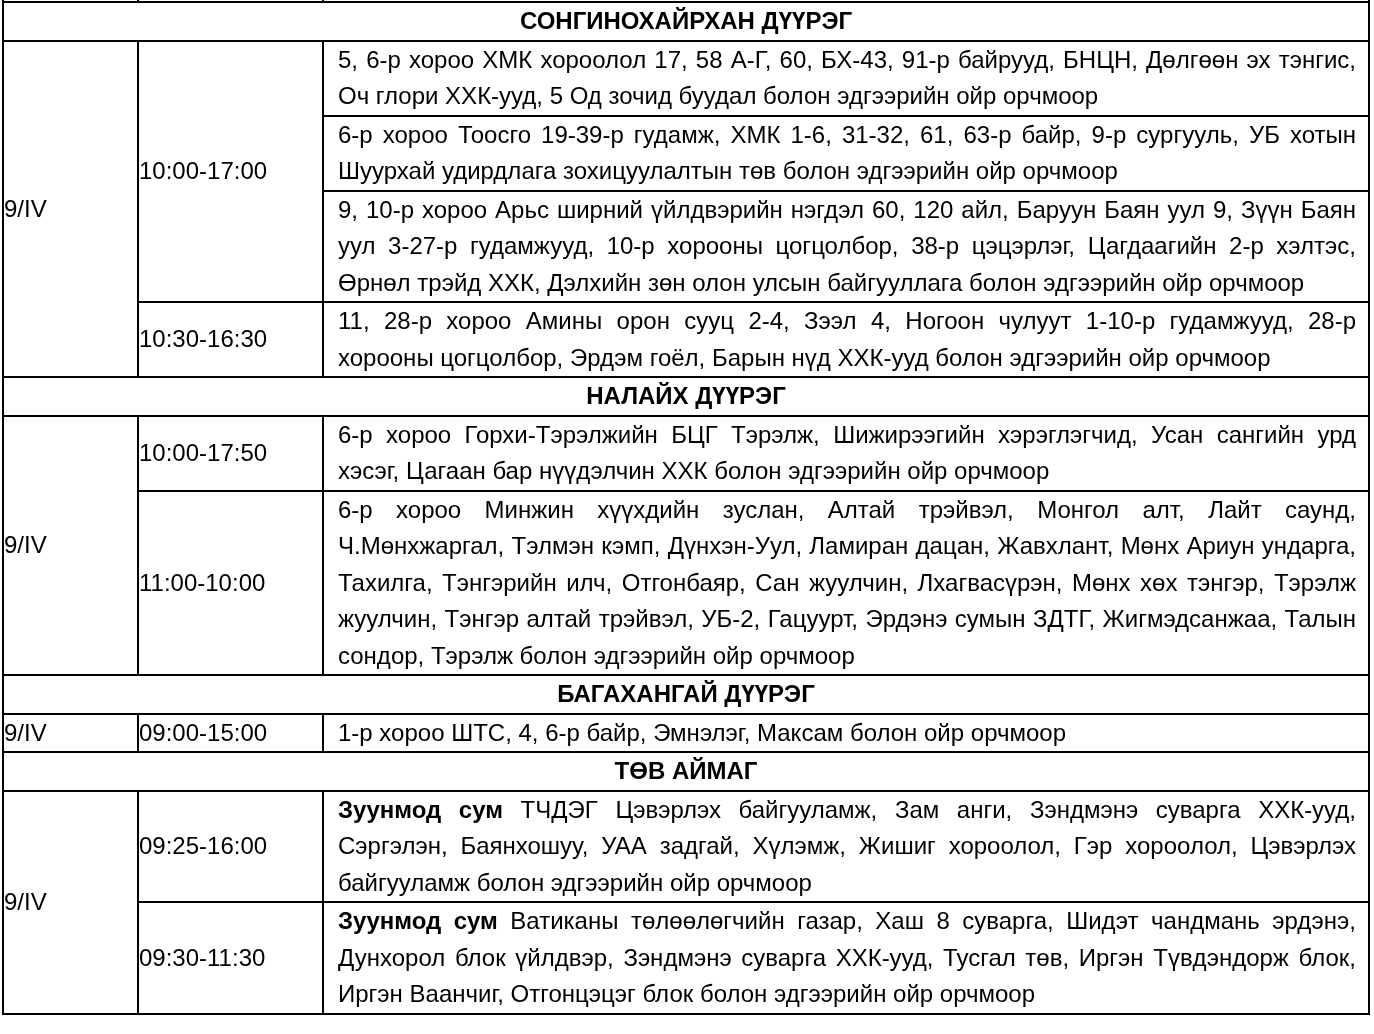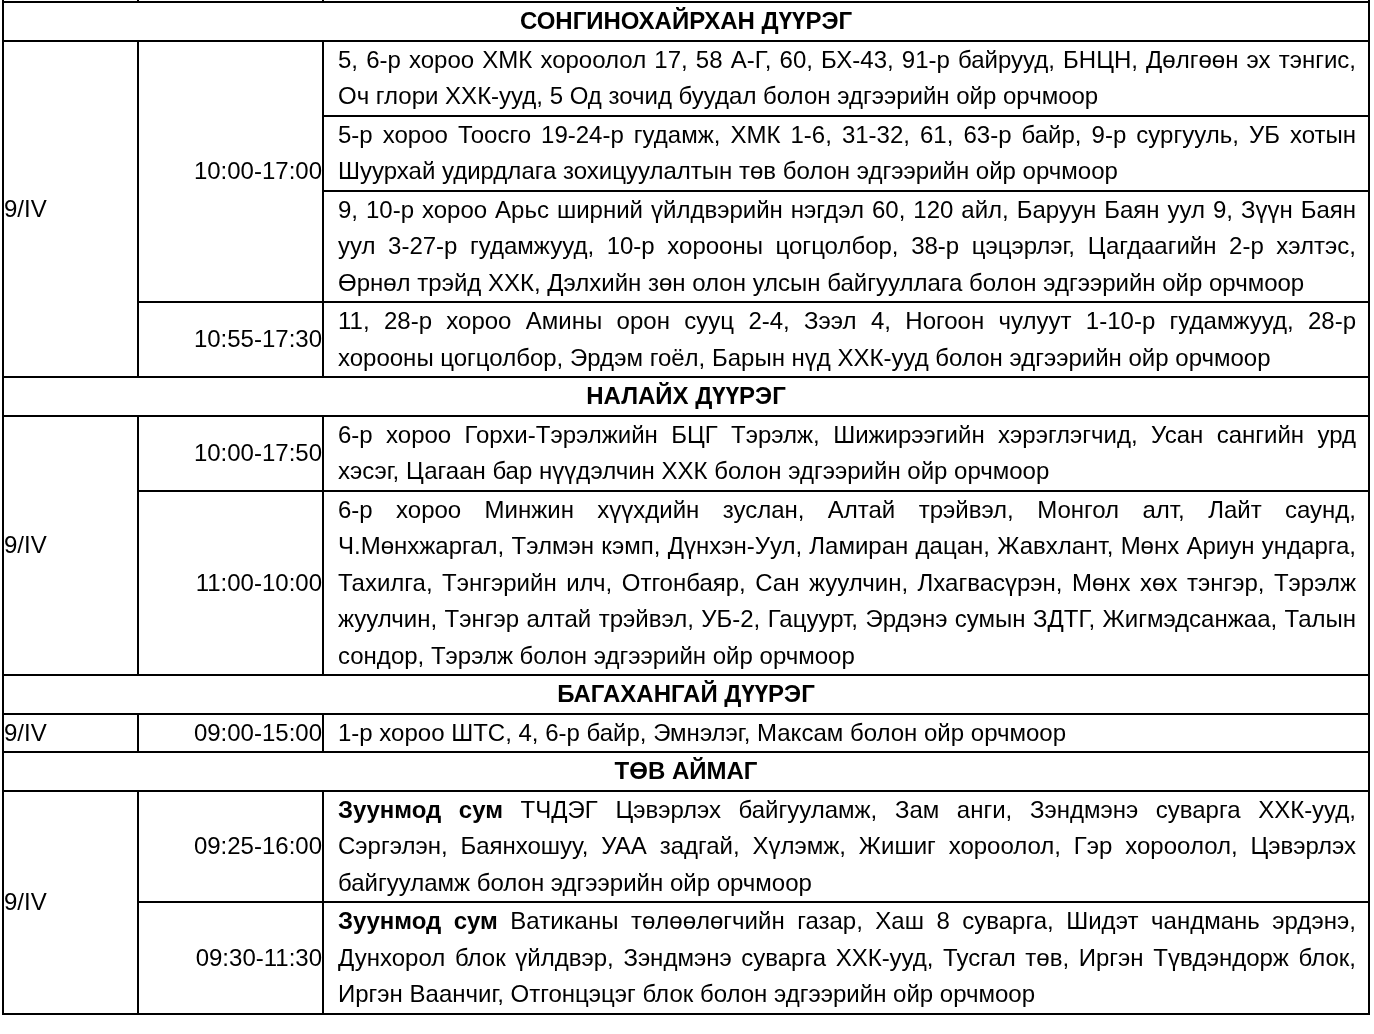--- a/index.html
+++ b/index.html
@@ -1,21 +1,21 @@
 <!DOCTYPE html>
 <html><head>
 <meta charset="utf-8">
 <style>
   html, body { margin: 0; padding: 0; background: #ffffff; }
   body { width: 1374px; height: 1034px; overflow: hidden; position: relative;
          font-family: "Liberation Sans", sans-serif; color: #000; }
   .tbl { position: absolute; left: 2px; top: -8px; width: 1368px; border-collapse: collapse; table-layout: fixed; }
   .tbl td { border: 2px solid #000; padding: 0; vertical-align: middle; font-size: 24px; line-height: 36.5px; }
   .c-date { width: 133px; text-align: left; }
-  .c-time { width: 183px; text-align: right; }
+  .c-time { width: 183px; text-align: left; }
   .c-desc { text-align: justify; padding: 0 12px 0 14px !important; margin-left: 48px; }
   .sec { text-align: center; font-weight: bold; height: 36px; }
   .top-row td { height: 7px; line-height: 7px; }
   .b { font-weight: bold; }
 </style>
 </head>
 <body>
 
 <table class="tbl">
   <tbody>
@@ -27,27 +27,27 @@
 
   <tr>
     <td colspan="3" class="sec">СОНГИНОХАЙРХАН ДҮҮРЭГ</td>
   </tr>
   <tr>
     <td class="c-date" rowspan="4">9/IV</td>
     <td class="c-time" rowspan="3">10:00-17:00</td>
     <td class="c-desc">5, 6-р хороо ХМК хороолол 17, 58 А-Г, 60, БХ-43, 91-р байрууд, БНЦН, Дөлгөөн эх тэнгис, Оч глори ХХК-ууд, 5 Од зочид буудал болон эдгээрийн ойр орчмоор</td>
   </tr>
   <tr>
-    <td class="c-desc">5-р хороо Тоосго 19-24-р гудамж, ХМК 1-6, 31-32, 61, 63-р байр, 9-р сургууль, УБ хотын Шуурхай удирдлага зохицуулалтын төв болон эдгээрийн ойр орчмоор</td>
+    <td class="c-desc">6-р хороо Тоосго 19-39-р гудамж, ХМК 1-6, 31-32, 61, 63-р байр, 9-р сургууль, УБ хотын Шуурхай удирдлага зохицуулалтын төв болон эдгээрийн ойр орчмоор</td>
   </tr>
   <tr>
     <td class="c-desc">9, 10-р хороо Арьс ширний үйлдвэрийн нэгдэл 60, 120 айл, Баруун Баян уул 9, Зүүн Баян уул 3-27-р гудамжууд, 10-р хорооны цогцолбор, 38-р цэцэрлэг, Цагдаагийн 2-р хэлтэс, Өрнөл трэйд ХХК, Дэлхийн зөн олон улсын байгууллага болон эдгээрийн ойр орчмоор</td>
   </tr>
   <tr>
-    <td class="c-time">10:55-17:30</td>
+    <td class="c-time">10:30-16:30</td>
     <td class="c-desc">11, 28-р хороо Амины орон сууц 2-4, Зээл 4, Ногоон чулуут 1-10-р гудамжууд, 28-р хорооны цогцолбор, Эрдэм гоёл, Барын нүд ХХК-ууд болон эдгээрийн ойр орчмоор</td>
   </tr>
 
   <tr>
     <td colspan="3" class="sec">НАЛАЙХ ДҮҮРЭГ</td>
   </tr>
   <tr>
     <td class="c-date" rowspan="2">9/IV</td>
     <td class="c-time">10:00-17:50</td>
     <td class="c-desc">6-р хороо Горхи-Тэрэлжийн БЦГ Тэрэлж, Шижирээгийн хэрэглэгчид, Усан сангийн урд хэсэг, Цагаан бар нүүдэлчин ХХК болон эдгээрийн ойр орчмоор</td>

